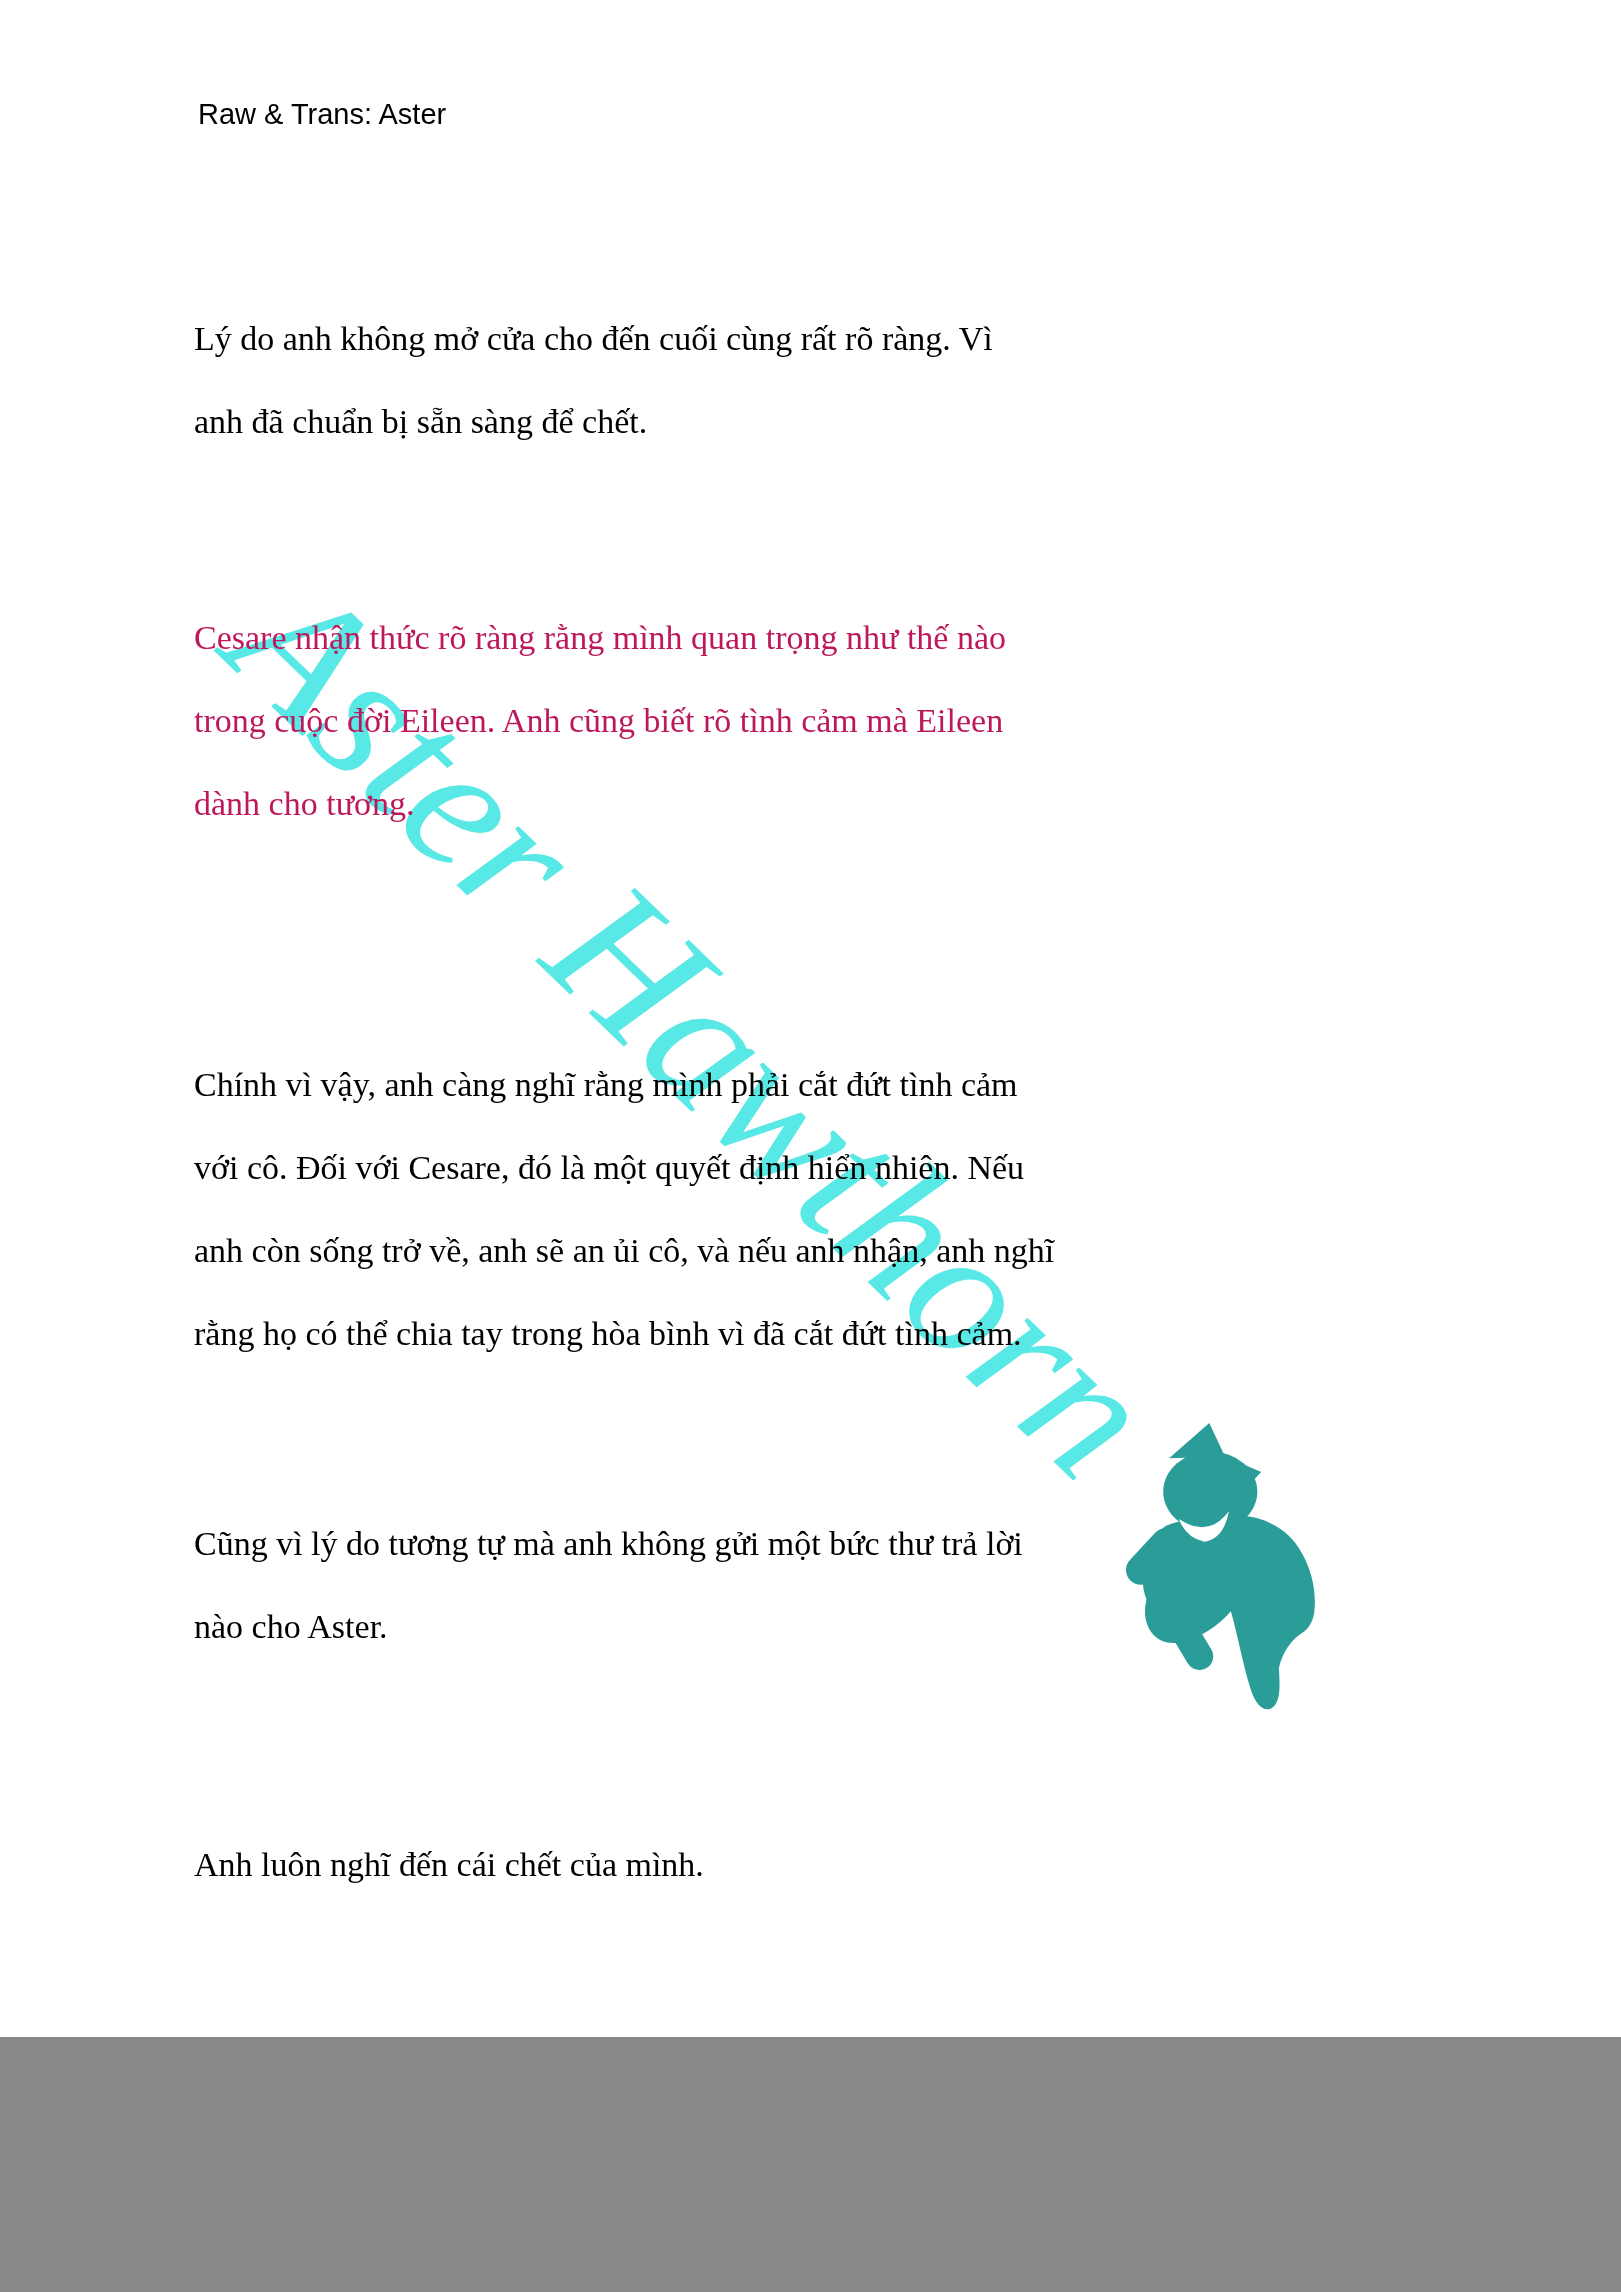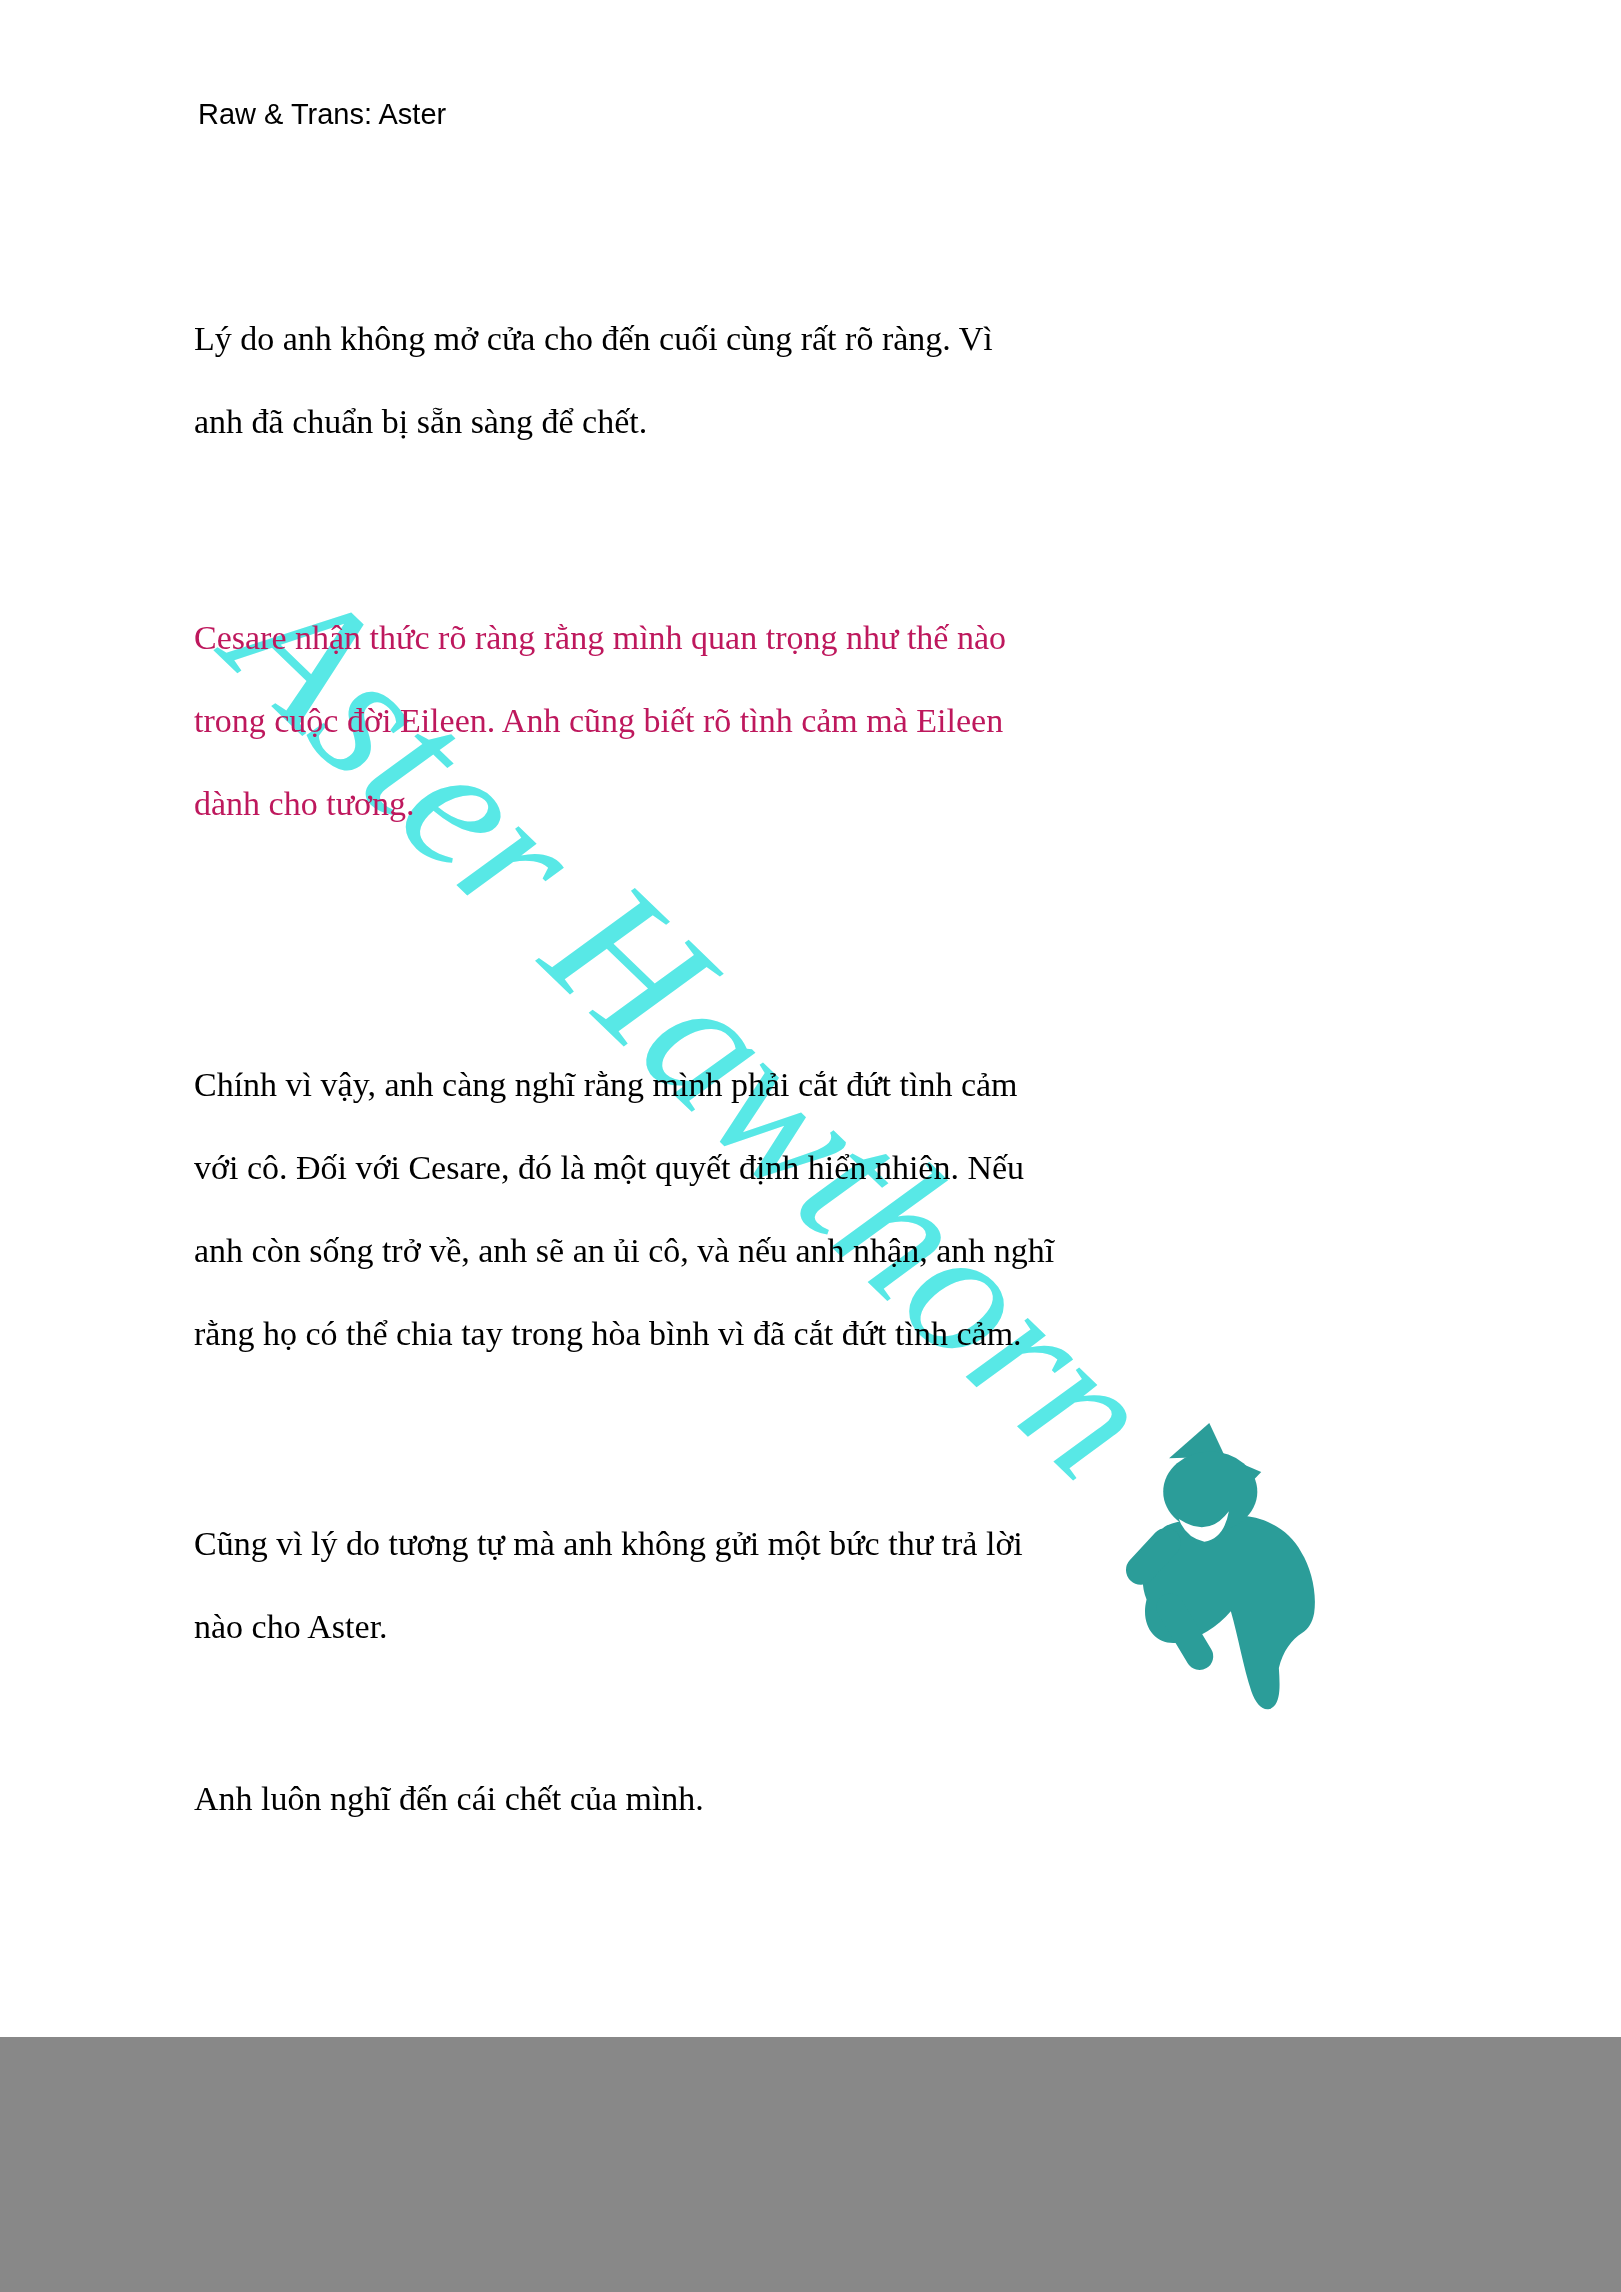--- a/index.html
+++ b/index.html
@@ -57,21 +57,21 @@
     left: 194px;
     font-size: 34px;
     line-height: 83px;
     color: #000;
     white-space: nowrap;
   }
   .para.p1 { top: 297px; }
   .para.p2 { top: 596px; }
   .para.p3 { top: 1043px; }
   .para.p4 { top: 1502px; }
-  .para.p5 { top: 1757px; }
+  .para.p5 { top: 1823px; }
 </style>
 </head>
 <body>
 
 <div id="page">
 
   <div class="credit">Raw &amp; Trans: Aster</div>
 
   <div class="watermark" style="color: rgb(88, 232, 230);">Aster Hawthorn</div>
 

